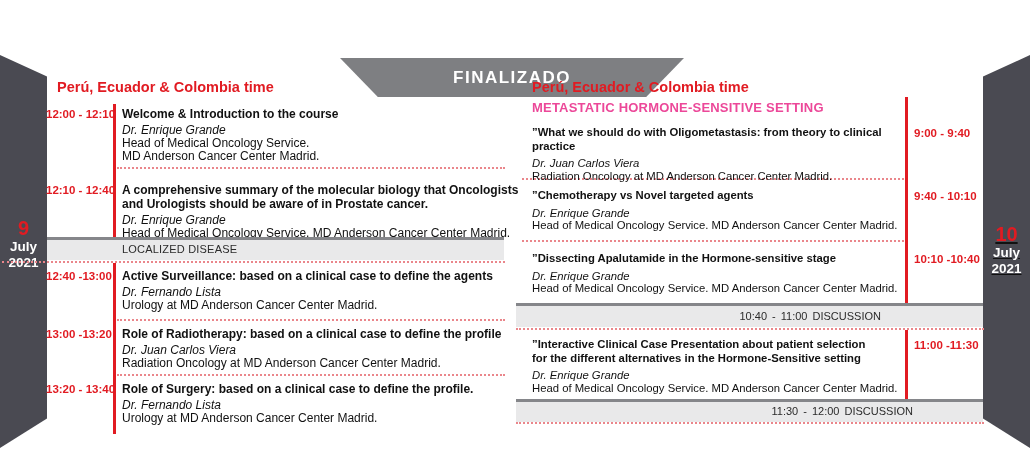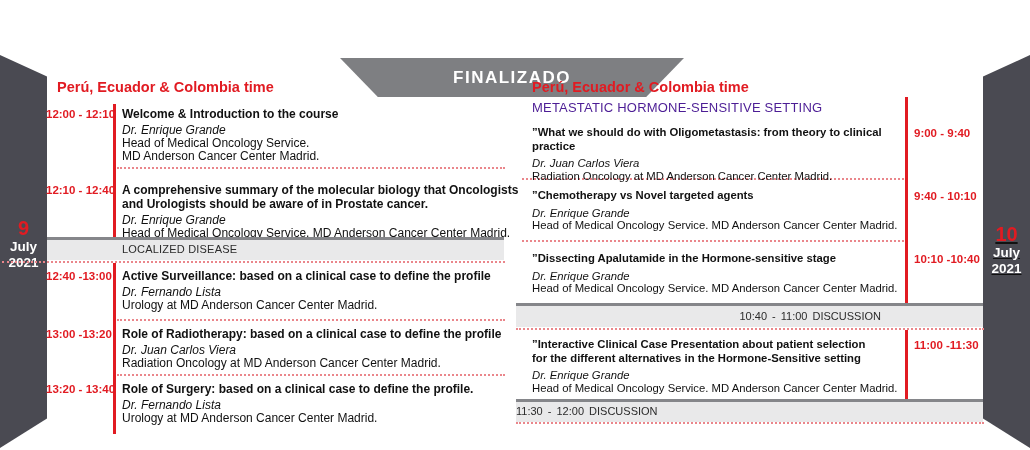--- a/index.html
+++ b/index.html
@@ -19,21 +19,21 @@
   .date-inner{position:absolute;left:0;right:0;text-align:center;}
   .date-shape.left .date-inner{top:162px;}
   .date-shape.right .date-inner{top:168px;text-decoration:underline;}
   .date-day{font-size:20px;line-height:22px;font-weight:bold;color:#e11b22;}
   .date-month,.date-year{font-size:13.5px;line-height:16px;font-weight:bold;color:#fff;}
 
   
   .tz-header{position:absolute;font-size:14.5px;font-weight:bold;color:#e11b22;}
   .tz-header.l{left:57px;top:79px;}
   .tz-header.r{left:532px;top:79px;}
-  .section-header{position:absolute;left:532px;top:100px;font-size:13px;font-weight:normal;color:#4c1d95;letter-spacing:0.2px;}
+  .section-header{position:absolute;left:532px;top:100px;font-size:13px;font-weight:bold;color:#ec4899;letter-spacing:0.2px;}
 
   
   .session{position:absolute;}
   .lcol{left:122px;width:398px;}
   .rcol{left:532px;width:374px;}
   .session .time{position:absolute;top:1px;font-size:11.5px;font-weight:bold;color:#e11b22;white-space:nowrap;}
   .lcol .time{left:-76px;width:60px;text-align:right;}
   .rcol .time{left:382px;width:70px;text-align:left;}
   .lcol .title{font-size:12px;font-weight:bold;line-height:14px;margin-bottom:3px;white-space:pre-line;}
   .lcol .speaker{font-size:12px;font-style:italic;line-height:13px;}
@@ -58,21 +58,21 @@
   .dt-r1{left:522px;top:178px;width:382px;}
   .dt-r2{left:522px;top:240px;width:382px;}
   .dt-r3{left:516px;top:328px;width:468px;}
   .dt-r4{left:516px;top:422px;width:468px;}
 
   
   .band{position:absolute;background:#e9e9ea;border-top:3px solid #85868a;box-sizing:border-box;
         font-size:11px;color:#2b2b2b;}
   .band-localized{left:47px;top:237px;width:457px;height:23px;line-height:19px;padding-left:75px;letter-spacing:0.2px;}
   .band-disc1{left:516px;top:303px;width:467px;height:24px;line-height:20px;text-align:right;padding-right:102px;word-spacing:2px;}
-  .band-disc2{left:516px;top:399px;width:467px;height:23px;line-height:19px;padding-right:70px;word-spacing:2px;}
+  .band-disc2{left:516px;top:399px;width:467px;height:23px;line-height:19px;text-align:right;padding-right:70px;word-spacing:2px;}
 </style>
 </head>
 <body>
 
 <div class="stage">
 
   <div class="banner">
     <span>FINALIZADO</span>
   </div>
 
@@ -122,21 +122,21 @@
     <div class="title">A comprehensive summary of the molecular biology that Oncologists
 and Urologists should be aware of in Prostate cancer.</div>
     <div class="speaker">Dr. Enrique Grande</div>
     <div class="role">Head of Medical Oncology Service. MD Anderson Cancer Center Madrid.</div>
   </div>
 
   <div class="band band-localized">LOCALIZED DISEASE</div>
 
   <div class="session lcol" style="top:269px">
     <div class="time">12:40 -13:00</div>
-    <div class="title">Active Surveillance: based on a clinical case to define the profile</div>
+    <div class="title">Active Surveillance: based on a clinical case to define the agents</div>
     <div class="speaker">Dr. Fernando Lista</div>
     <div class="role">Urology at MD Anderson Cancer Center Madrid.</div>
   </div>
   <div class="session lcol" style="top:327px">
     <div class="time">13:00 -13:20</div>
     <div class="title">Role of Radiotherapy: based on a clinical case to define the profile</div>
     <div class="speaker">Dr. Juan Carlos Viera</div>
     <div class="role">Radiation Oncology at MD Anderson Cancer Center Madrid.</div>
   </div>
   <div class="session lcol" style="top:382px">

